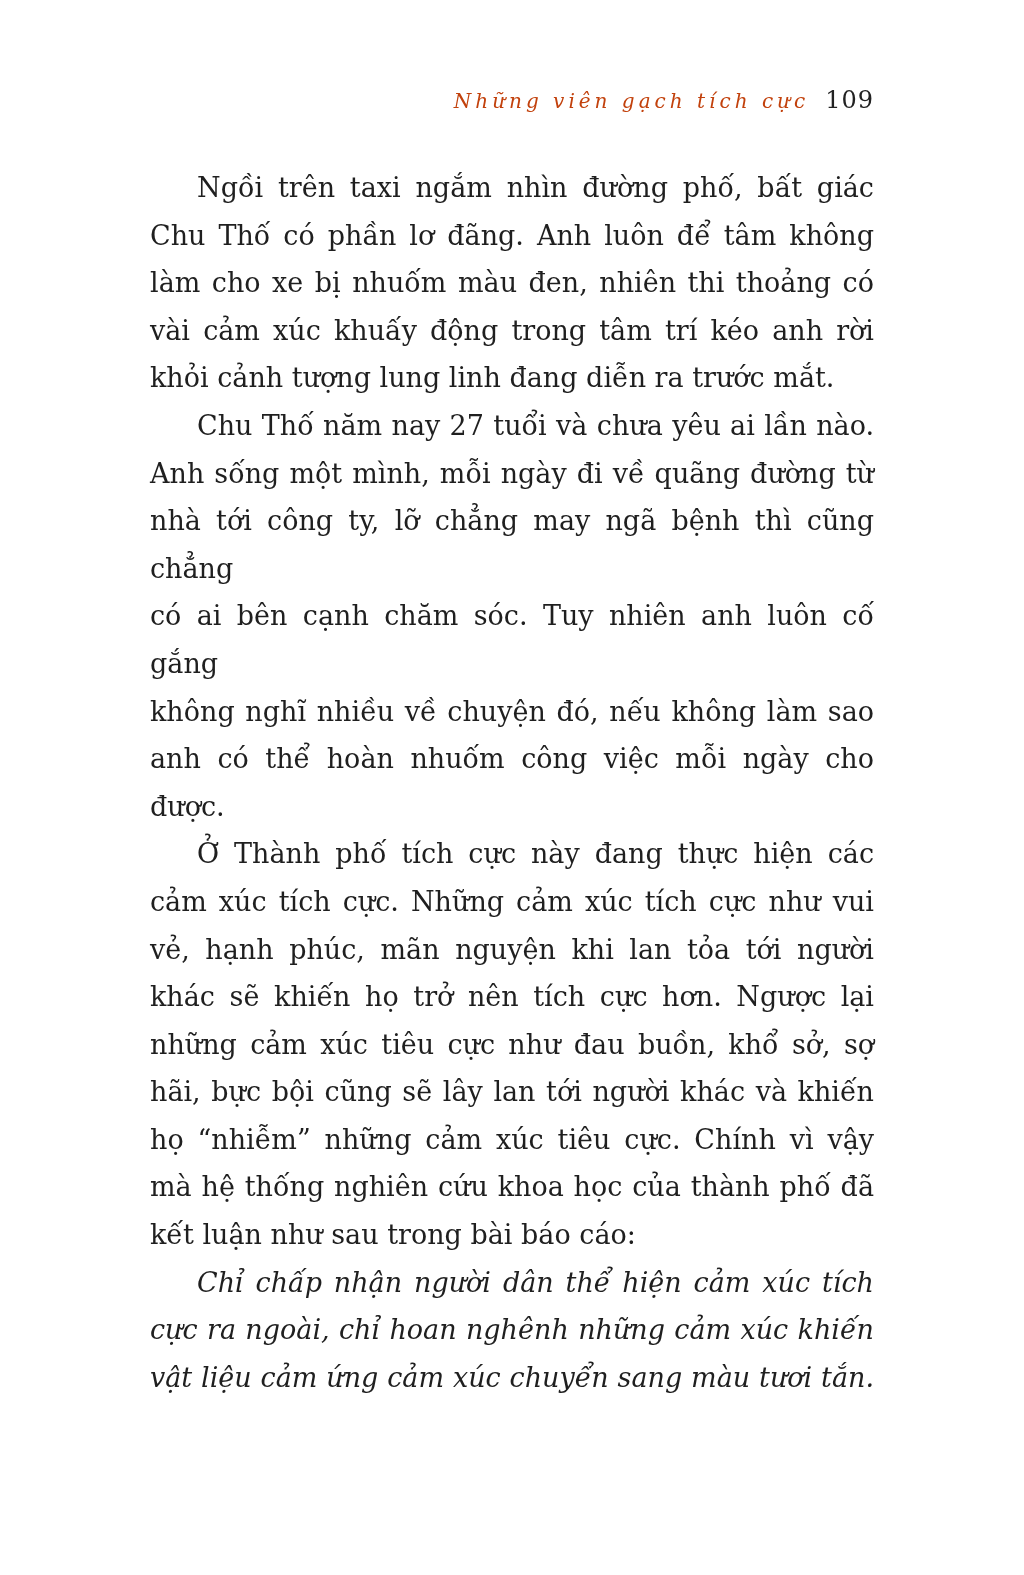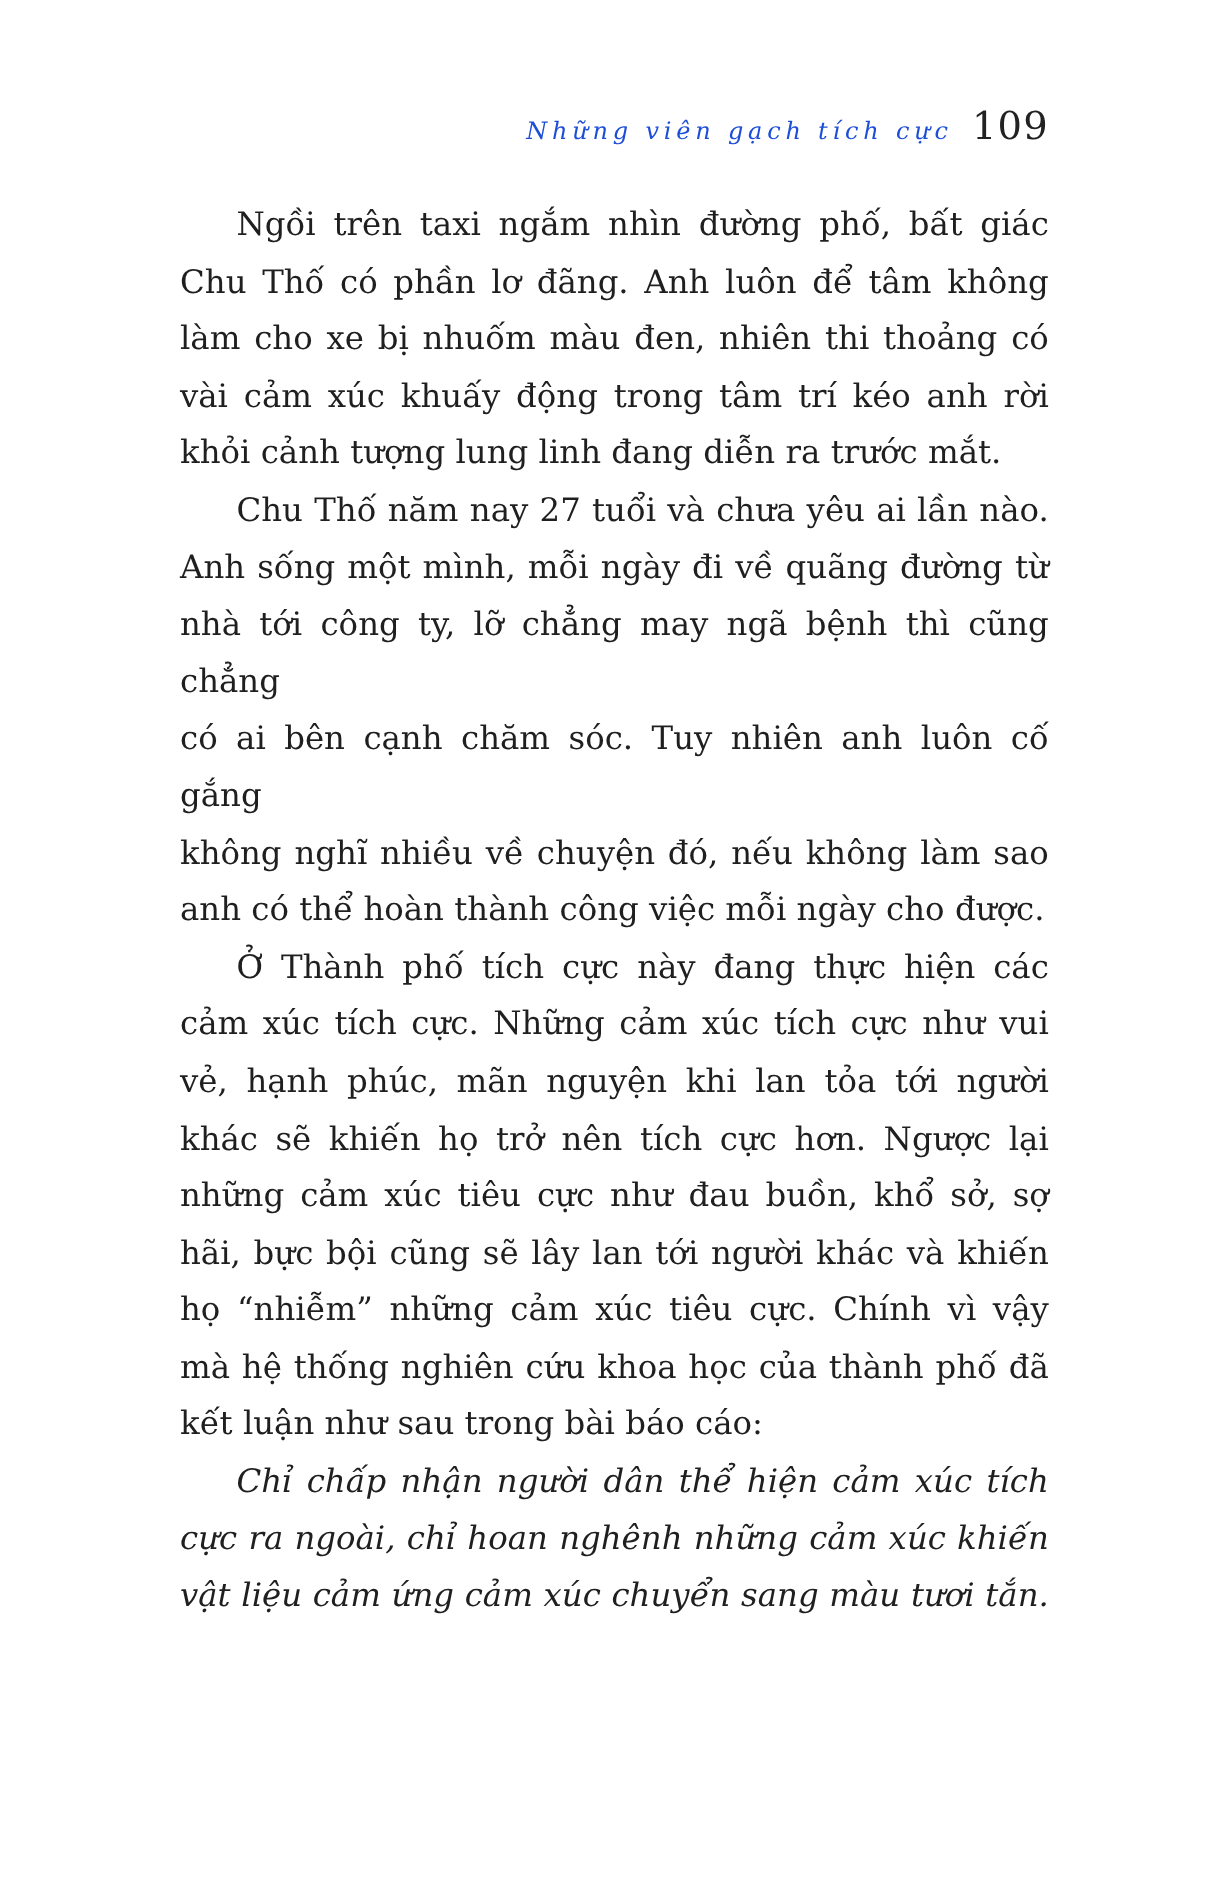--- a/index.html
+++ b/index.html
@@ -20,25 +20,25 @@
     top: 86px;
     left: 150px;
     width: 724px;
     text-align: right;
     white-space: nowrap;
   }
   .running-header .title {
     font-style: italic;
     font-size: 20px;
     letter-spacing: 4px;
-    color: #1d4ed8;
+    color: #c2410c;
   }
   .running-header .pageno {
     font-style: normal;
-    font-size: 32px;
+    font-size: 24px;
     letter-spacing: 1px;
     margin-left: 16px;
     color: #222222;
   }
   .text-block {
     position: absolute;
     top: 164px;
     left: 150px;
     width: 724px;
     font-size: 27px;
@@ -72,21 +72,21 @@
       <div class="line">làm cho xe bị nhuốm màu đen, nhiên thi thoảng có</div>
       <div class="line">vài cảm xúc khuấy động trong tâm trí kéo anh rời</div>
       <div class="line last">khỏi cảnh tượng lung linh đang diễn ra trước mắt.</div>
     </div>
     <div class="para indent">
       <div class="line">Chu Thố năm nay 27 tuổi và chưa yêu ai lần nào.</div>
       <div class="line">Anh sống một mình, mỗi ngày đi về quãng đường từ</div>
       <div class="line">nhà tới công ty, lỡ chẳng may ngã bệnh thì cũng chẳng</div>
       <div class="line">có ai bên cạnh chăm sóc. Tuy nhiên anh luôn cố gắng</div>
       <div class="line">không nghĩ nhiều về chuyện đó, nếu không làm sao</div>
-      <div class="line last">anh có thể hoàn thành công việc mỗi ngày cho được.</div>
+      <div class="line last">anh có thể hoàn nhuốm công việc mỗi ngày cho được.</div>
     </div>
     <div class="para indent">
       <div class="line">Ở Thành phố tích cực này đang thực hiện các</div>
       <div class="line">cảm xúc tích cực. Những cảm xúc tích cực như vui</div>
       <div class="line">vẻ, hạnh phúc, mãn nguyện khi lan tỏa tới người</div>
       <div class="line">khác sẽ khiến họ trở nên tích cực hơn. Ngược lại</div>
       <div class="line">những cảm xúc tiêu cực như đau buồn, khổ sở, sợ</div>
       <div class="line">hãi, bực bội cũng sẽ lây lan tới người khác và khiến</div>
       <div class="line">họ “nhiễm” những cảm xúc tiêu cực. Chính vì vậy</div>
       <div class="line">mà hệ thống nghiên cứu khoa học của thành phố đã</div>

